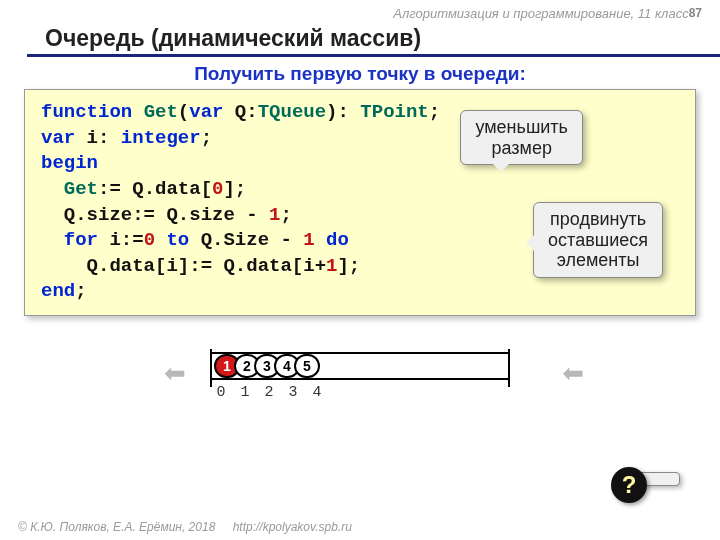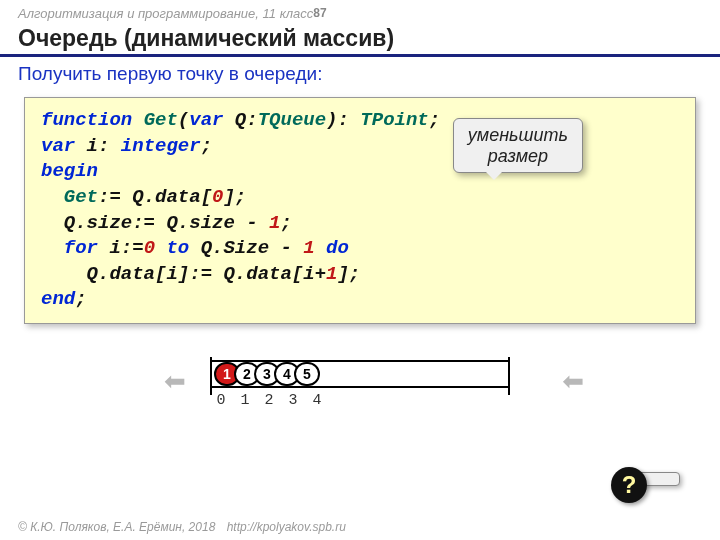--- a/index.html
+++ b/index.html
@@ -4,42 +4,42 @@
 <style>
   * { box-sizing: border-box; margin: 0; padding: 0; }
   body {
     width: 720px; height: 540px;
     font-family: Arial, sans-serif;
     background: #fff;
     position: relative;
     overflow: hidden;
   }
   .header {
-    display: flex; justify-content: flex-start;
+    display: flex; justify-content: flex-end;
     padding: 6px 18px 2px 18px;
     color: #9a9a9a; font-size: 13px; font-style: italic;
   }
   .page-num { font-style: normal; font-weight: bold; font-size: 12px; color: #888; }
   .title {
     padding: 2px 18px 2px 18px;
     font-size: 23px; font-weight: bold; color: #222;
     border-bottom: 3px solid #1a237e;
+    margin-left: 27px;
   }
   .subtitle {
-    padding: 6px 18px 12px 18px;
-    font-size: 19px; font-weight: normal; color: #1a33c2;
+    padding: 6px 18px 4px 18px;
+    font-size: 19px; font-weight: bold; color: #1a33c2; text-align: center;
   }
   .codebox {
     margin: 0 24px 12px 24px;
     background: #ffffcc;
     border: 1px solid #999;
     box-shadow: 3px 3px 6px rgba(0,0,0,0.25);
     padding: 10px 16px 10px 16px;
     position: relative;
-    font-style: italic;
   }
   .code { font-family: "Courier New", monospace; font-size: 19px; font-weight: bold; line-height: 1.35; white-space: pre; color: #111; }
   .kw-blue { color: #0026d4; }
   .kw-teal { color: #006a5a; }
   .kw-red  { color: #c01818; }
   .callout {
     position: absolute;
     background: #f0f0f0;
     border: 1px solid #888;
     border-radius: 6px;
@@ -107,21 +107,21 @@
     width: 36px; height: 36px; border-radius: 50%;
     background: #111; color: #fff8a0;
     display: flex; align-items: center; justify-content: center;
     font-size: 24px; font-weight: bold;
     box-shadow: 2px 2px 4px rgba(0,0,0,0.4);
   }
   .footer {
     position: absolute; bottom: 6px; left: 18px;
     color: #9a9a9a; font-size: 12px; font-style: italic;
   }
-  .footer .url { margin-left: 8px; }
+  .footer .url { margin-left: 14px; }
 </style>
 </head>
 <body>
 
 <div class="header">
   <span>Алгоритмизация и программирование, 11 класс</span>
   <span class="page-num">87</span>
 </div>
 
 <div class="title">Очередь (динамический массив)</div>
@@ -132,20 +132,23 @@
 <span class="kw-blue">var</span><span> i: </span><span class="kw-blue">integer</span><span>;</span>
 <span class="kw-blue">begin</span>
 <span>  </span><span class="kw-teal">Get</span><span>:= Q.data[</span><span class="kw-red">0</span><span>];</span>
 <span>  Q.size:= Q.size - </span><span class="kw-red">1</span><span>;</span>
 <span>  </span><span class="kw-blue">for</span><span> i:=</span><span class="kw-red">0</span><span> </span><span class="kw-blue">to</span><span> Q.Size - </span><span class="kw-red">1</span><span> </span><span class="kw-blue">do</span>
 <span>    Q.data[i]:= Q.data[i+</span><span class="kw-red">1</span><span>];</span>
 <span class="kw-blue">end</span><span>;</span></div>
 
   <div class="callout c1" style="white-space:pre-line">уменьшить
 размер</div>
+  <div class="callout c2" style="white-space:pre-line">продвинуть
+оставшиеся
+элементы</div>
 </div>
 
 <div class="queue-wrap">
   <span class="arrow left">⬅</span>
   <div class="track"></div>
   <div class="cells">
     <div class="cell first">1</div>
     <div class="cell">2</div>
     <div class="cell">3</div>
     <div class="cell">4</div>

